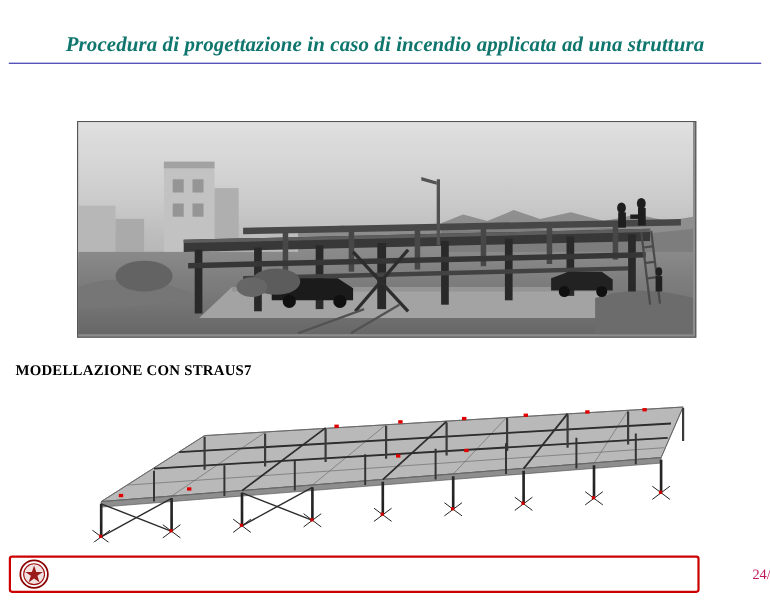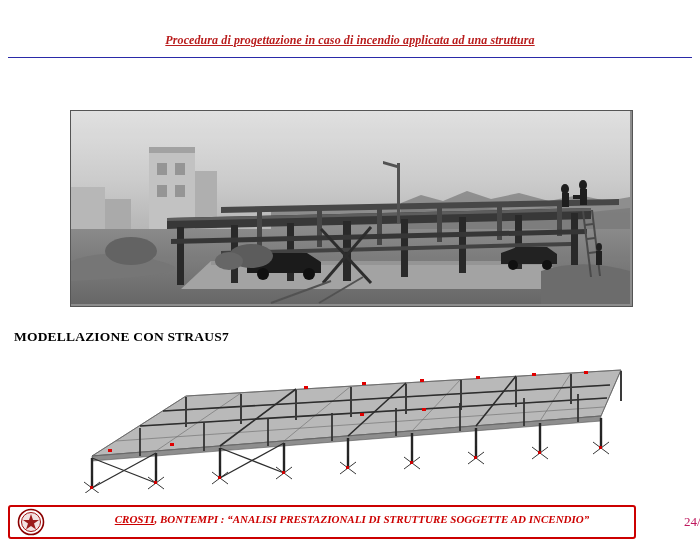--- a/index.html
+++ b/index.html
@@ -25,23 +25,22 @@
     top: 30px;
     left: 0;
     width: 700px;
     text-align: center;
   }
   .title {
     display: inline-block;
     font-family: "Liberation Serif", serif;
     font-weight: bold;
     font-style: italic;
-    font-size: 12px;
-    color: #b91c1c;
-    text-decoration: underline;
+    font-size: 19px;
+    color: #0f766e;
     letter-spacing: 0.1px;
     white-space: nowrap;
   }
   .title-rule {
     position: absolute;
     top: 57px;
     left: 8px;
     width: 684px;
     height: 1px;
     background: #2a2aa8;
@@ -405,18 +404,15 @@
   </div>
 
   <div class="footer-bar"></div>
   <div class="logo">
     <svg width="28" height="28" viewBox="0 0 28 28" xmlns="http://www.w3.org/2000/svg">
       <circle cx="14" cy="14" r="12.5" fill="#ffffff" stroke="#8b0000" stroke-width="1.6"></circle>
       <circle cx="14" cy="14" r="9.5" fill="#f2e2e2" stroke="#a01010" stroke-width="1"></circle>
       <path d="M14,6 L16,12 L22,12 L17,15.5 L19,21.5 L14,18 L9,21.5 L11,15.5 L6,12 L12,12 Z" fill="#9b1b1b"></path>
     </svg>
   </div>
-  <div class="footer-text">
-    <span class="u">CROSTI</span><span>, BONTEMPI : “ANALISI PRESTAZIONALI DI STRUTTURE SOGGETTE AD INCENDIO”</span>
-  </div>
   <div class="page-num">24/57</div>
 
 </div>
 
 </body></html>

